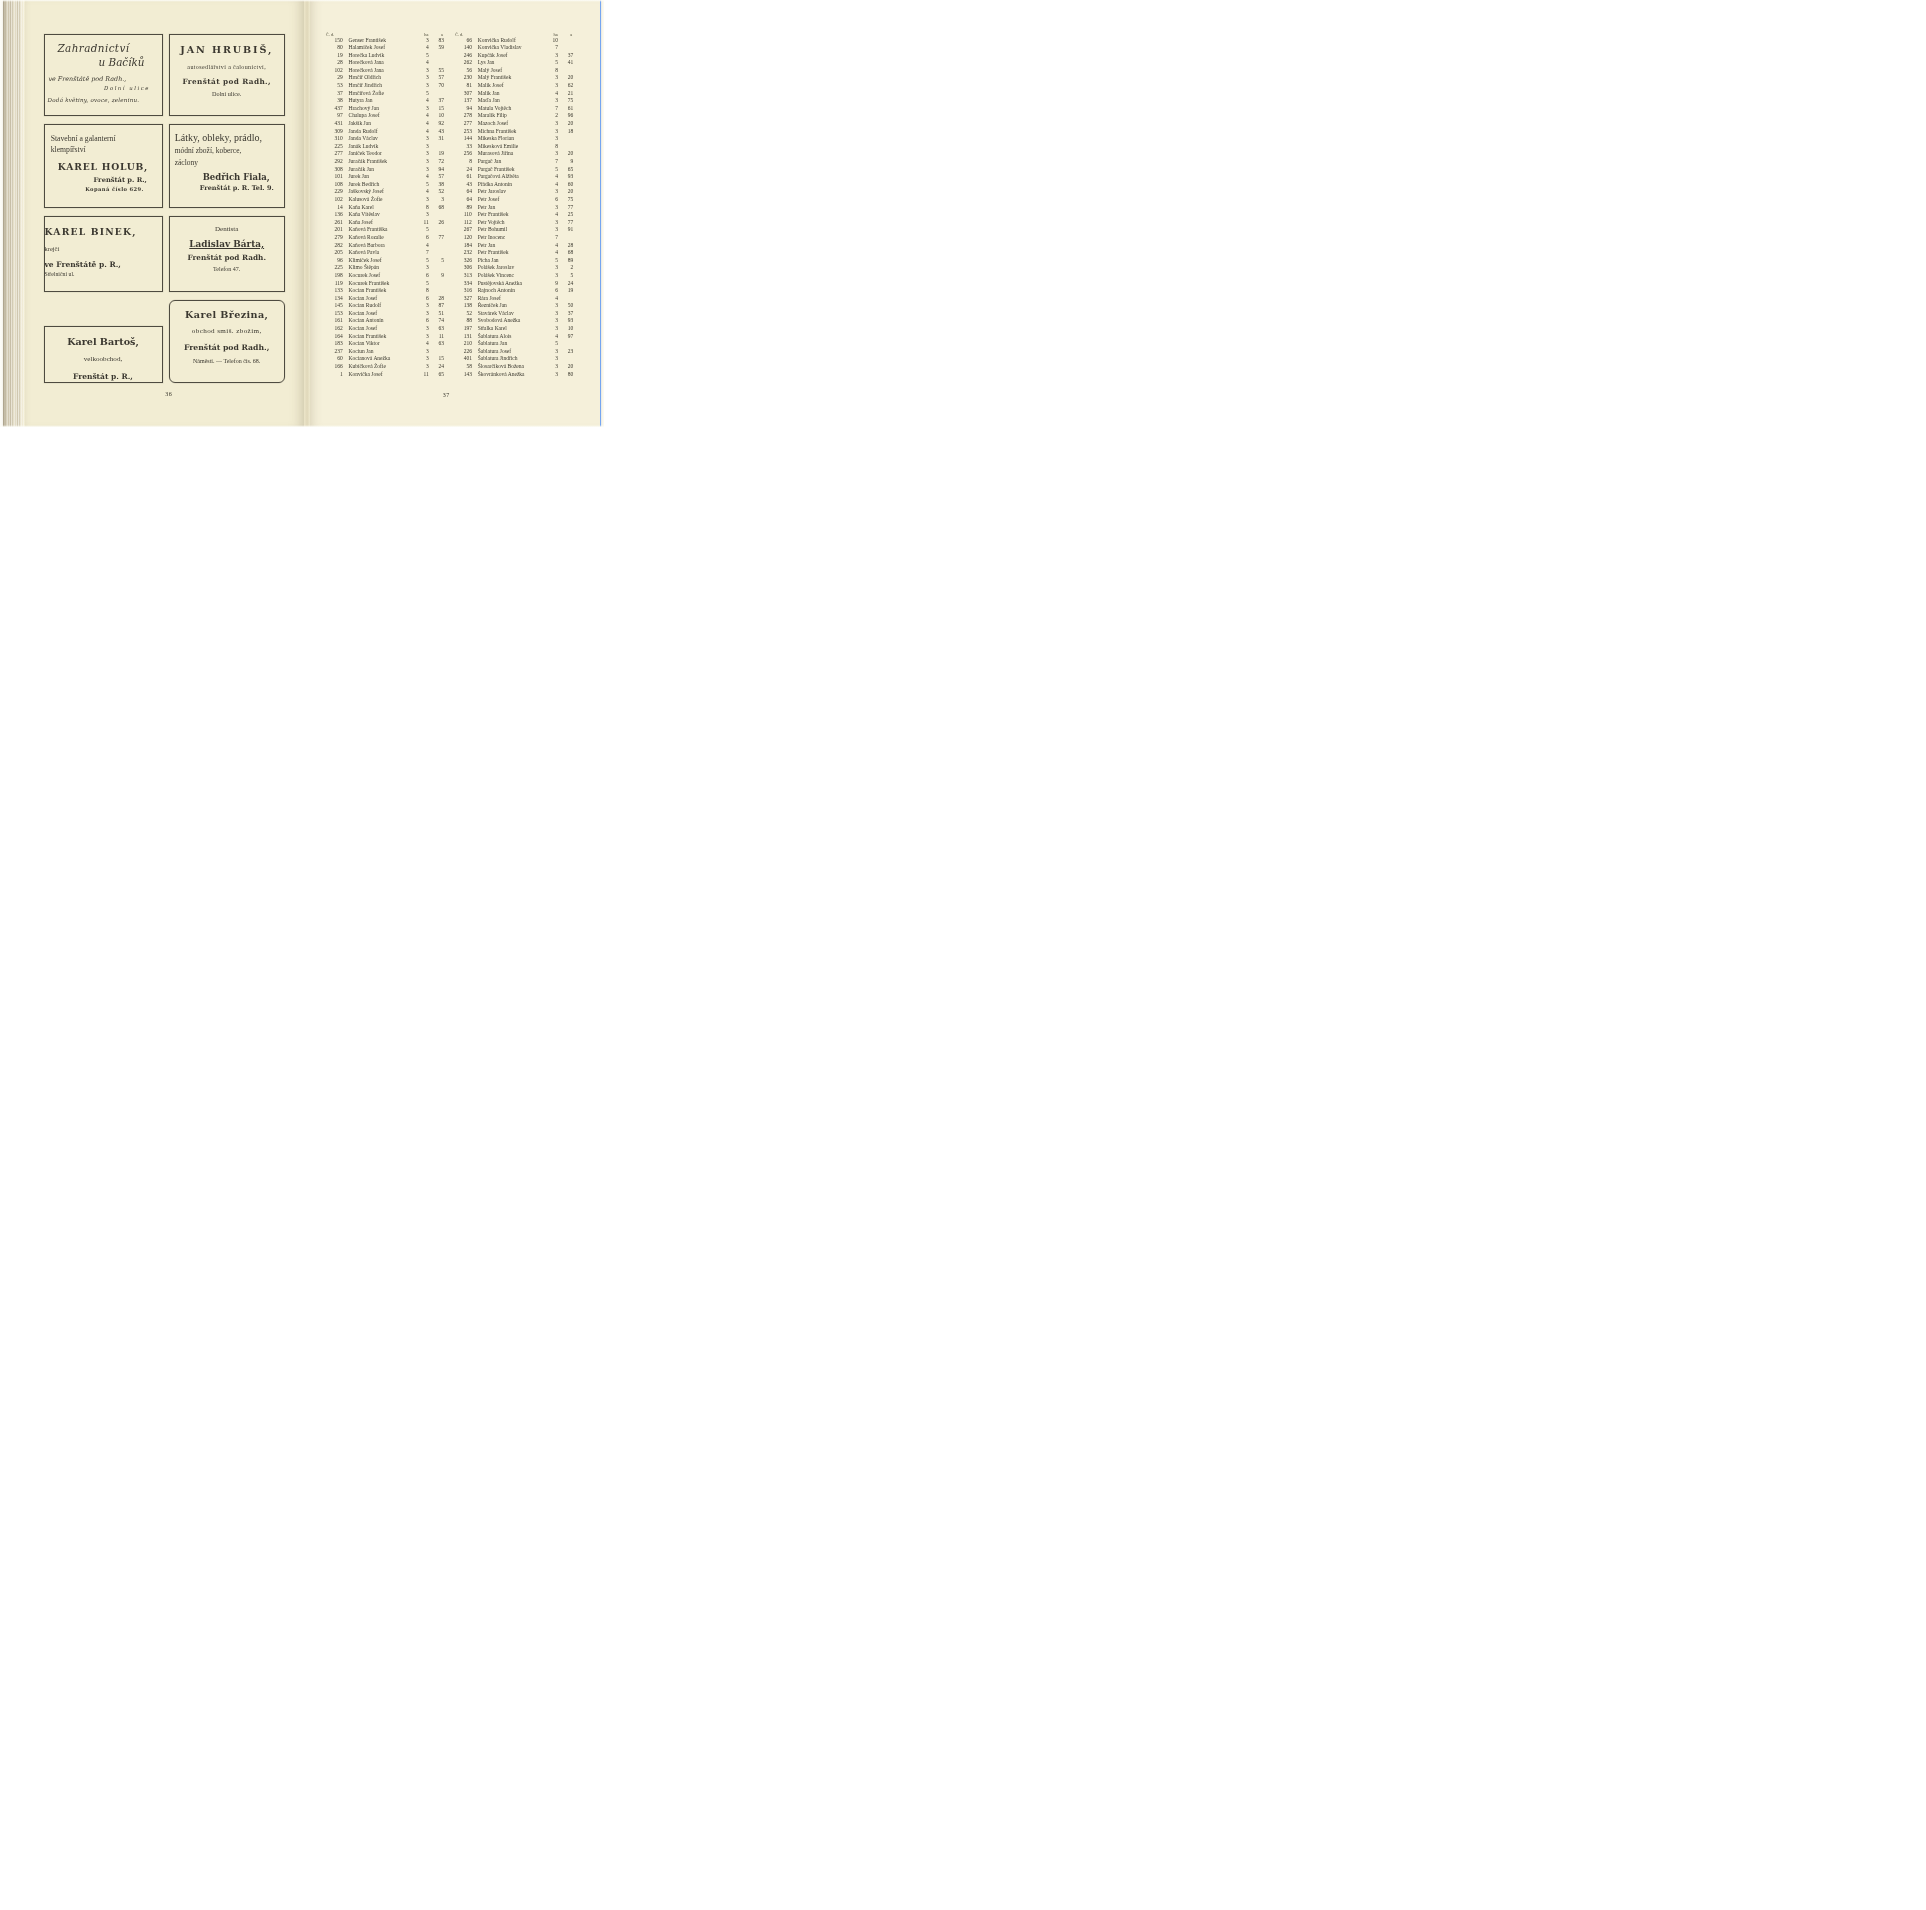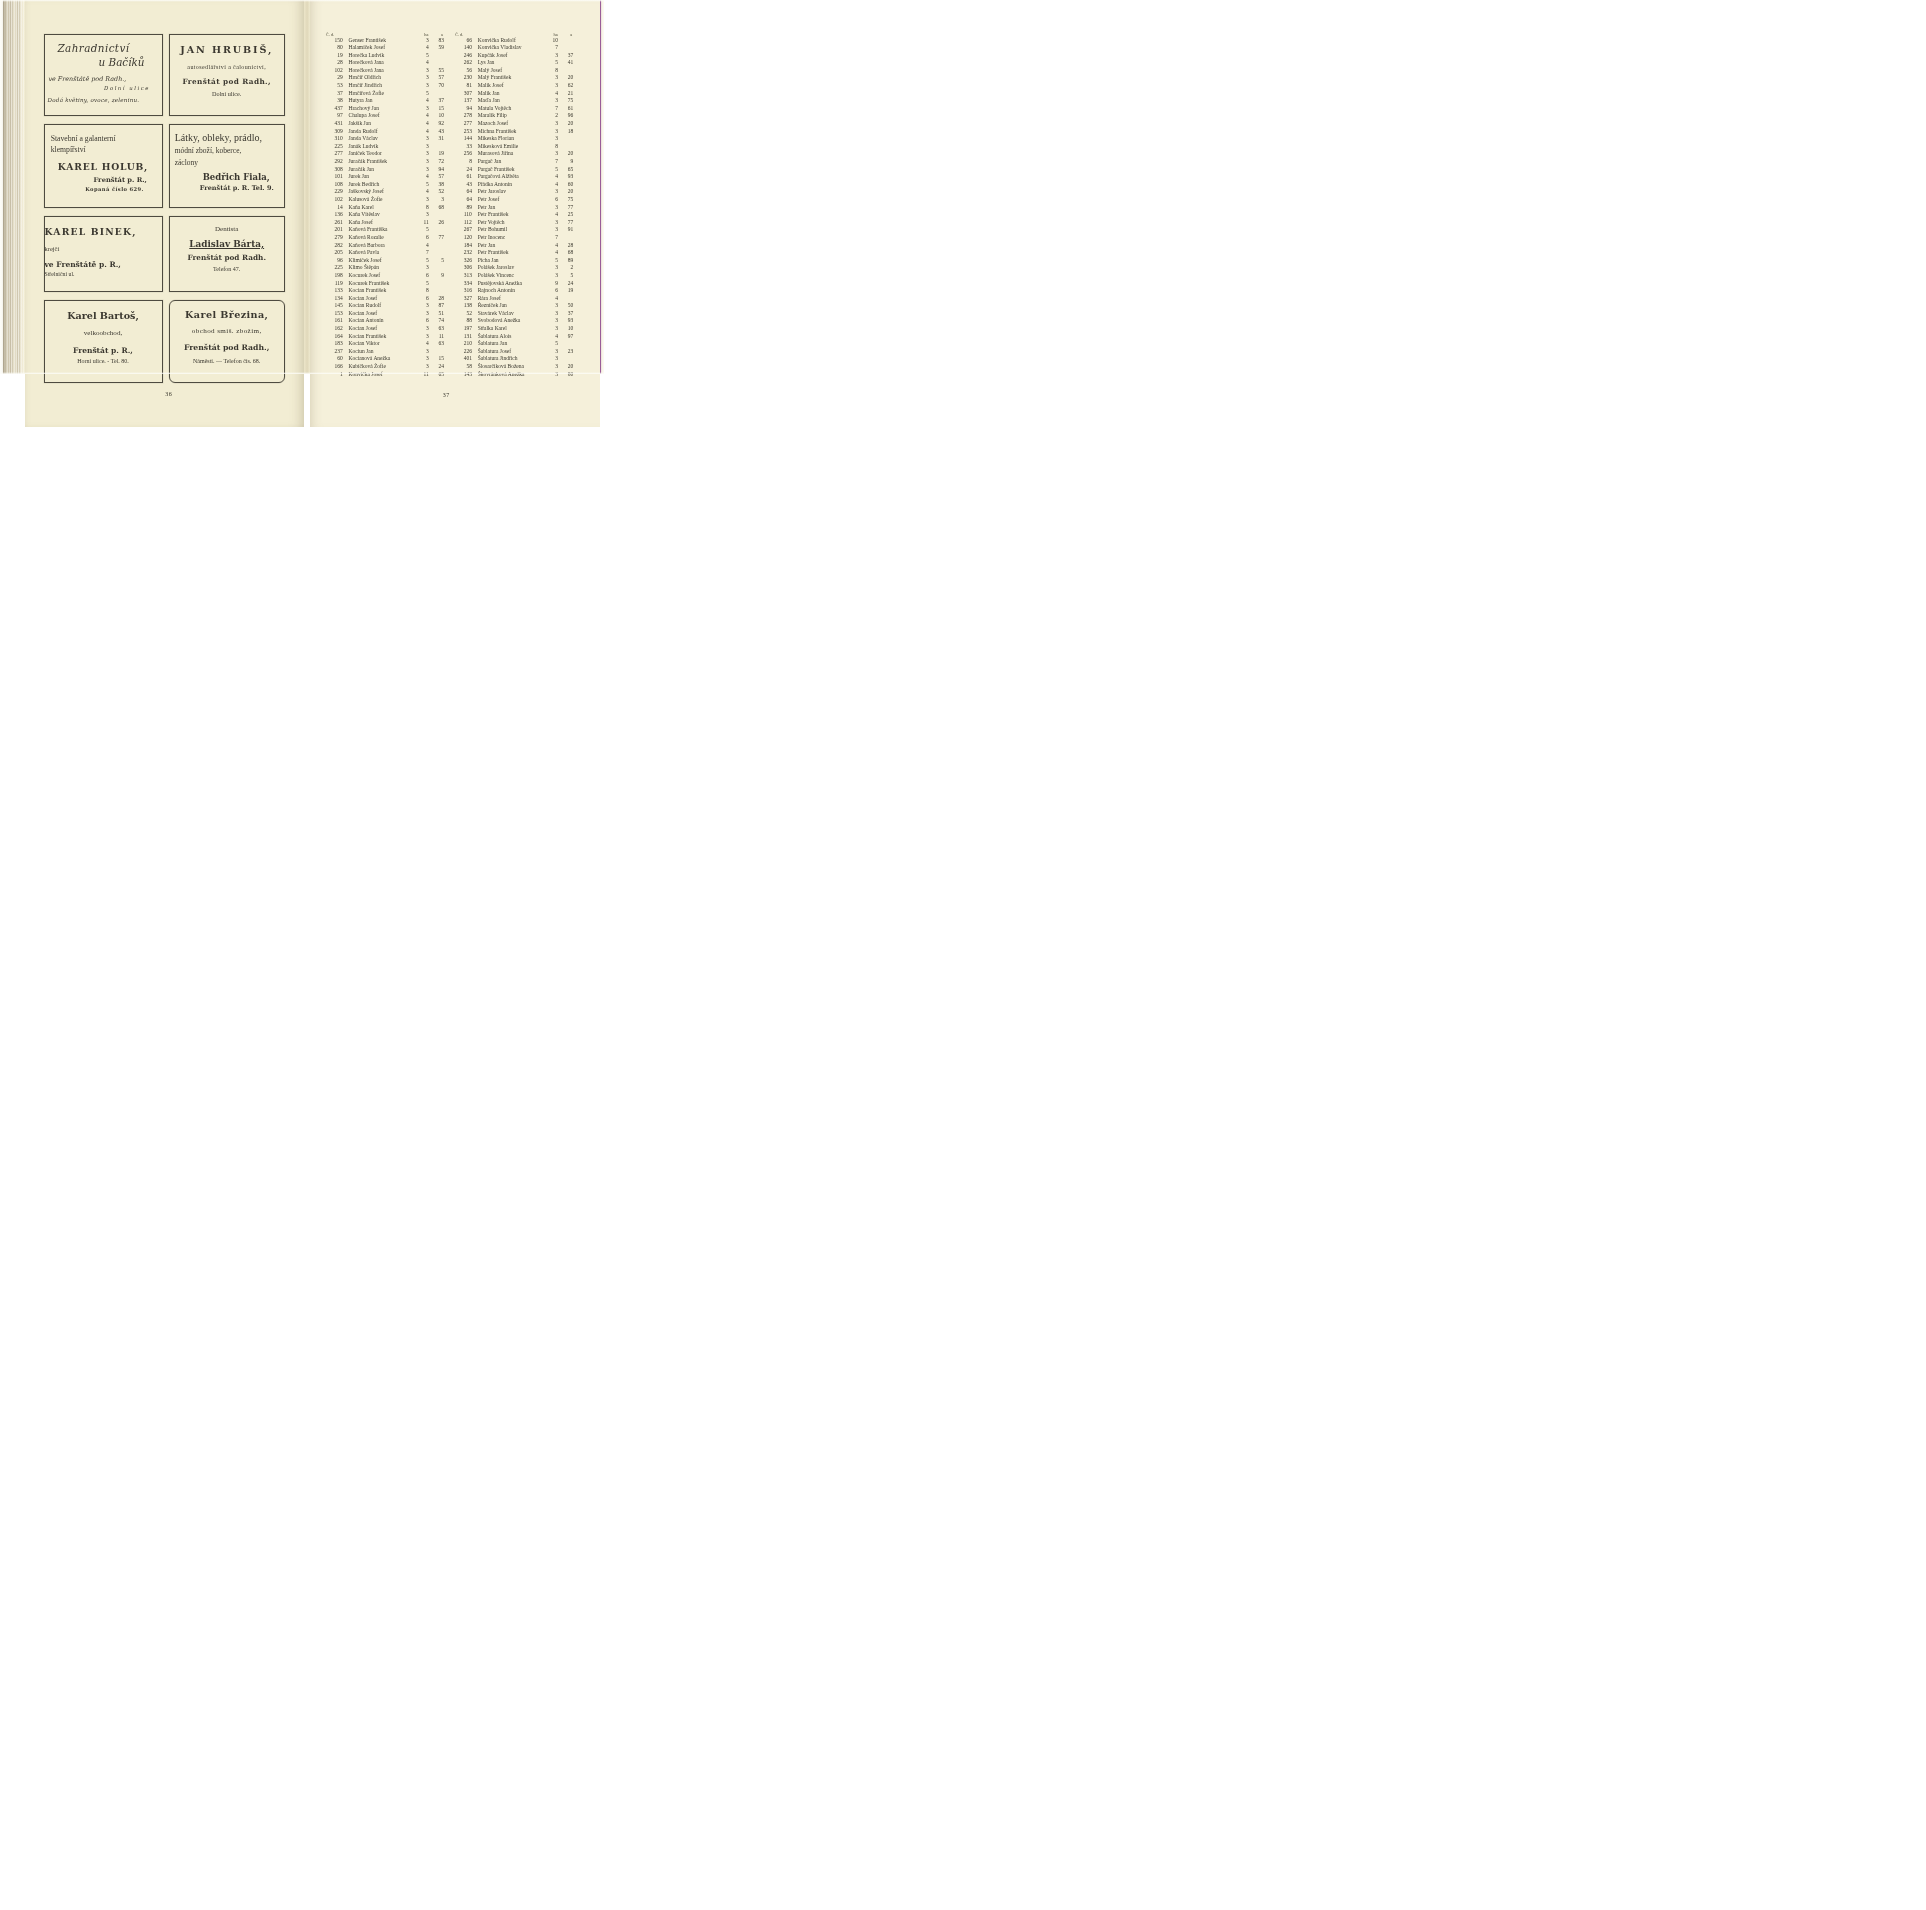--- a/index.html
+++ b/index.html
@@ -1,17 +1,17 @@
 <!DOCTYPE html>
 <html style="font-size:6.2px"><head>
 <meta charset="utf-8">
 <style>
   html,body{margin:0;padding:0;background:#ffffff;}
   body{width:604px;height:427px;overflow:hidden;font-family:"Liberation Serif", serif;}
-  .scan{position:relative;width:604px;height:374px;background:#701a75;}
+  .scan{position:relative;width:604px;height:427px;background:#3b82f6;}
 
   
   .edge-left{position:absolute;left:0;top:0;bottom:0;width:25px;
     background:
       repeating-linear-gradient(90deg, rgba(255,255,255,.35) 0 0.8px, rgba(120,108,82,.16) 0.8px 1.5px, rgba(255,255,255,0) 1.5px 2.3px),
       linear-gradient(90deg,#fbfaf4 0px,#fbfaf4 2.3px,#b9b09a 3.5px,#d9d2bd 6.2px,#cdc4ac 9.2px,#e7e1cc 13px,#ded7c0 17px,#efead6 21.6px,#f2edd3 25px);}
   .edge-top{position:absolute;left:0;right:0;top:0;height:1.5px;background:linear-gradient(180deg,#fdfdf9,rgba(253,253,249,0));}
   .edge-bottom{position:absolute;left:0;right:0;bottom:0;height:1.9px;background:linear-gradient(0deg,#fdfdf9,rgba(253,253,249,0));}
   .edge-right{position:absolute;right:0;top:0;bottom:0;width:3.9px;
     background:linear-gradient(90deg,rgba(250,247,234,0),#f7f3e4 40%,#fcfbf3);}
@@ -69,21 +69,21 @@
   .ad-5 .l4{font-size:5.8px;margin-top:1.9px;font-family:"Liberation Serif",serif;}
 
   
   .ad-6{text-align:center;}
   .ad-6 .l1{font-size:7px;margin-top:8px;font-family:"Liberation Serif",serif;}
   .ad-6 .l2{font-size:8.9px;font-weight:700;margin-top:5.8px;text-decoration:underline;}
   .ad-6 .l3{font-size:7.3px;font-weight:700;margin-top:4.6px;}
   .ad-6 .l4{font-size:6px;margin-top:3.9px;font-family:"Liberation Serif",serif;}
 
   
-  .ad-7{text-align:center;}
+  .ad-7{text-align:center;margin-top:26px;}
   .ad-7 .l1{font-size:9.6px;font-weight:700;margin-top:8.9px;}
   .ad-7 .l2{font-size:7.1px;margin-top:8px;font-family:"Liberation Serif",serif;}
   .ad-7 .l3{font-size:7.5px;font-weight:700;margin-top:8.9px;}
   .ad-7 .l4{font-size:6px;margin-top:3.1px;font-family:"Liberation Serif",serif;}
 
   
   .ad-8{text-align:center;border-radius:6px;}
   .ad-8 .l1{font-size:9.6px;font-weight:700;margin-top:8px;letter-spacing:0.4px;}
   .ad-8 .l2{font-size:7.1px;margin-top:7.3px;letter-spacing:0.4px;font-family:"Liberation Serif",serif;}
   .ad-8 .l3{font-size:7.7px;font-weight:700;margin-top:7.3px;}

